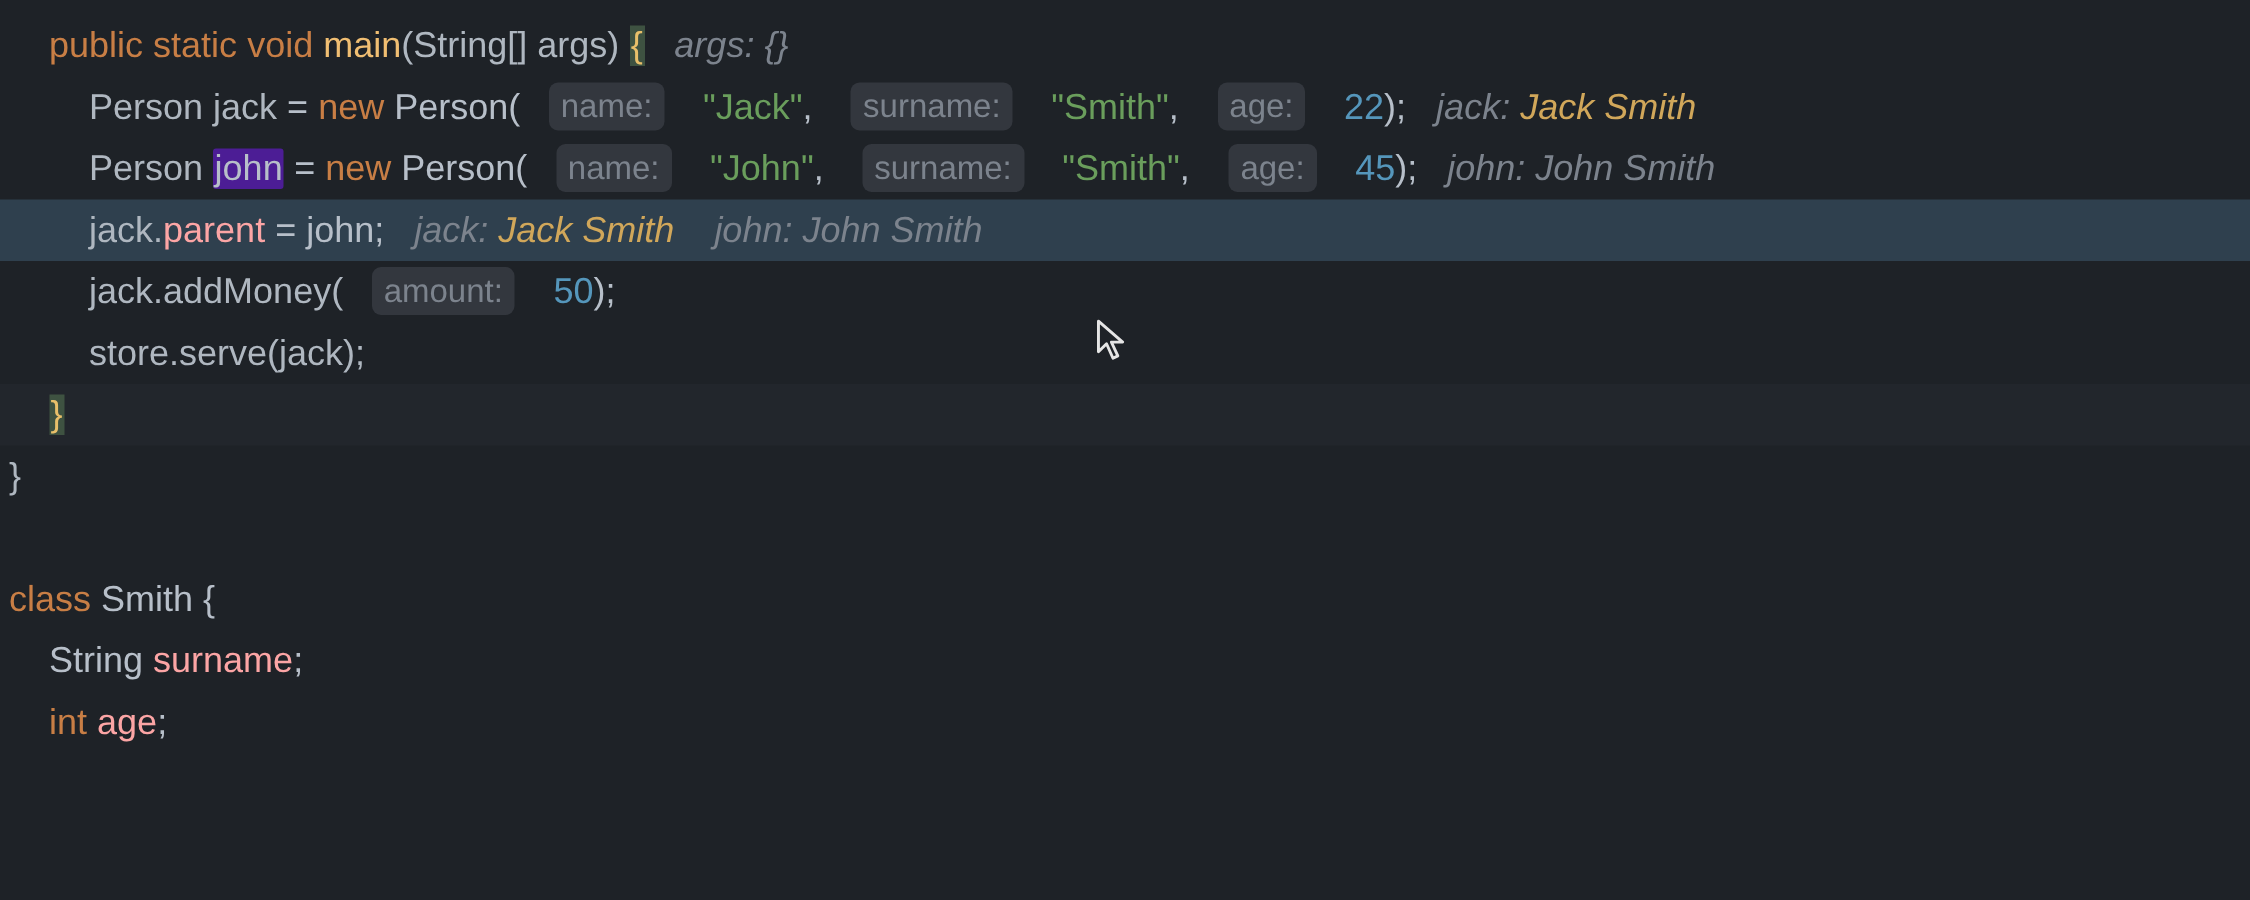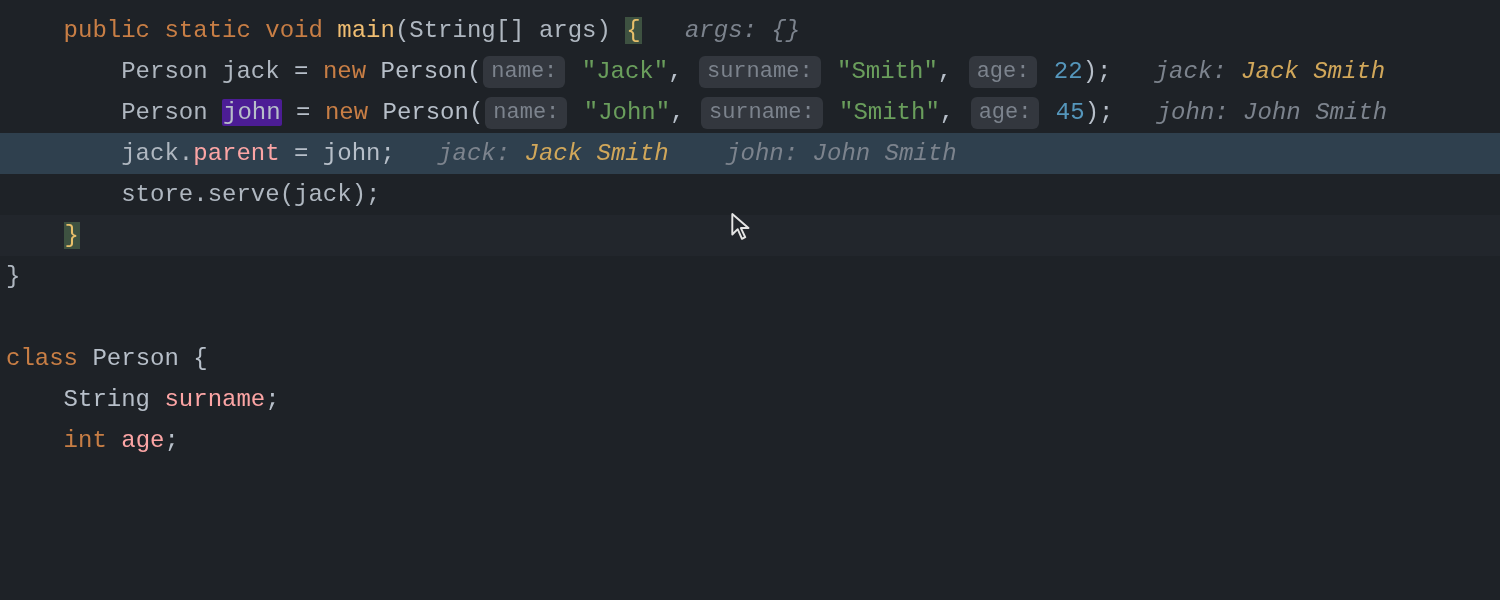--- a/index.html
+++ b/index.html
@@ -1,30 +1,30 @@
 <!DOCTYPE html>
 <html><head>
 <meta charset="utf-8">
 <style>
   html,body{margin:0;padding:0;background:#1e2227;width:1500px;height:600px;overflow:hidden}
-  .editor{font-family:Liberation Mono, monospace;font-size:24px;line-height:41px;color:#b7bfc9;padding-top:10px}
+  .editor{font-family:Liberation Sans, sans-serif;font-size:24px;line-height:41px;color:#b7bfc9;padding-top:10px}
   .line{white-space:pre;padding-left:6px;height:41px;position:relative}
   .line.current{background:#2f404e}
   .line.closing{background:#22262c}
   .kw{color:#c87e45}
   .ident{color:#afb7c0}
   .method{color:#f0be72}
   .str{color:#6a9e5c}
   .num{color:#5596bb}
   .field{color:#fca5a5}
   .punct{color:#afb7c0}
   .brace-hl{background:#3e5241;color:#e8bf6a;padding:0 1px}
   .sel{background:#4c1d95;padding:0 1px;border-radius:2px}
   
-  .hint{background:#33373e;border-radius:6px;padding:1px 8px;color:#7c838d;font-style:normal;margin:0 2px;display:inline-block;line-height:30px;vertical-align:1px;font-size:22px}
+  .hint{background:#33373e;border-radius:6px;padding:1px 8px;color:#7c838d;font-style:normal;margin:0 19px;display:inline-block;line-height:30px;vertical-align:1px;font-size:22px}
   
   .inlay{font-style:italic}
   .inlay .var{color:#7c838d}
   .inlay .val{color:#d1a75a}
   .inlay .val.dim{color:#7c838d}
   .cursor{position:absolute;left:731px;top:213px;pointer-events:none}
   .cursor svg{width:22px;height:28px}
 </style>
 </head>
 <body>
@@ -33,30 +33,31 @@
 
   <div class="line">    <span class="kw">public</span> <span class="kw">static</span> <span class="kw">void</span> <span class="method">main</span><span class="punct">(String[] args)</span> <span class="brace-hl">{</span>   <span class="inlay"><span class="var">args:</span><span class="val dim"> {}</span></span></div>
 
   <div class="line">        <span class="ident">Person jack</span><span> = </span><span class="kw">new</span><span> Person(</span><span class="hint">name:</span> <span class="str">"Jack"</span><span>, </span><span class="hint">surname:</span> <span class="str">"Smith"</span><span>, </span><span class="hint">age:</span> <span class="num">22</span><span>);</span>   <span class="inlay"><span class="var">jack:</span><span class="val"> Jack Smith</span></span></div>
 
   <div class="line">        <span class="ident">Person </span><span class="sel">john</span><span> = </span><span class="kw">new</span><span> Person(</span><span class="hint">name:</span> <span class="str">"John"</span><span>, </span><span class="hint">surname:</span> <span class="str">"Smith"</span><span>, </span><span class="hint">age:</span> <span class="num">45</span><span>);</span>   <span class="inlay"><span class="var">john:</span><span class="val dim"> John Smith</span></span></div>
 
   <div class="line current">        <span class="ident">jack.</span><span class="field">parent</span><span> = john;</span>   <span class="inlay"><span class="var">jack:</span><span class="val"> Jack Smith</span></span>    <span class="inlay"><span class="var">john:</span><span class="val dim"> John Smith</span></span></div>
 
 
+  <div class="line">        <span class="ident">jack.addMoney(</span><span class="hint">amount:</span> <span class="num">50</span><span>);</span></div>
 
   <div class="line">        <span class="ident">store.serve(jack);</span></div>
 
   <div class="line closing">    <span class="brace-hl">}</span></div>
 
   <div class="line"><span class="punct">}</span></div>
 
   <div class="line"> </div>
 
-  <div class="line"><span class="kw">class</span><span> Person {</span></div>
+  <div class="line"><span class="kw">class</span><span> Smith {</span></div>
 
 
   <div class="line">    <span>String </span><span class="field">surname</span><span>;</span></div>
 
   <div class="line">    <span class="kw">int</span><span> </span><span class="field">age</span><span>;</span></div>
 
 </div>
 
 <div class="cursor">
   <svg viewBox="0 0 20 26">

